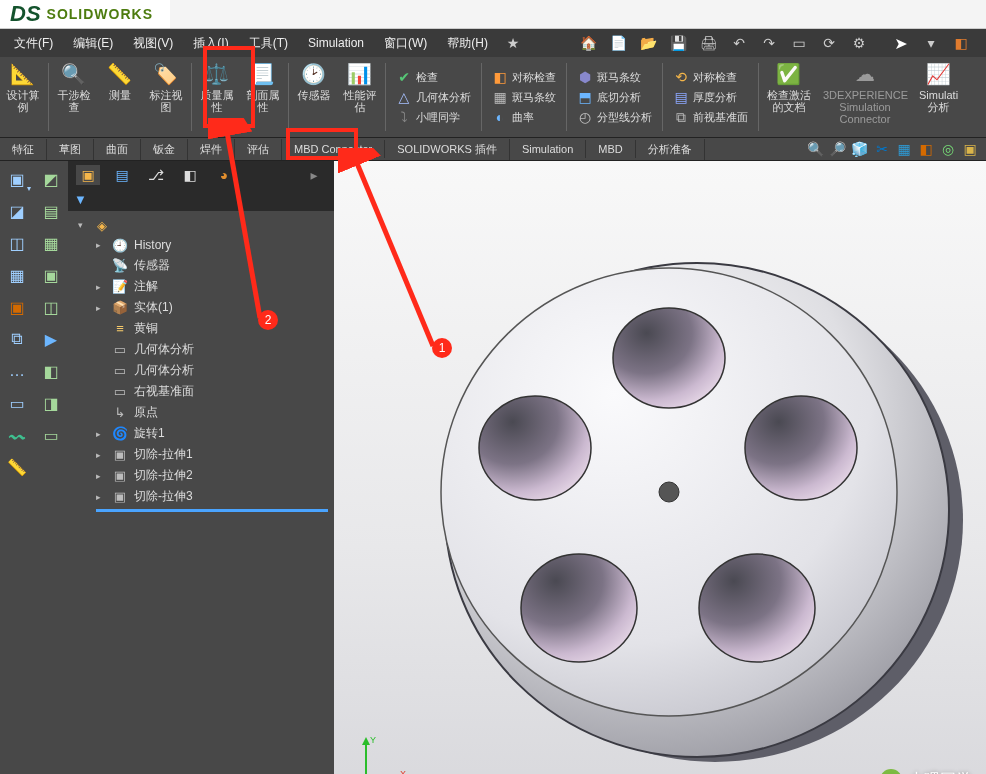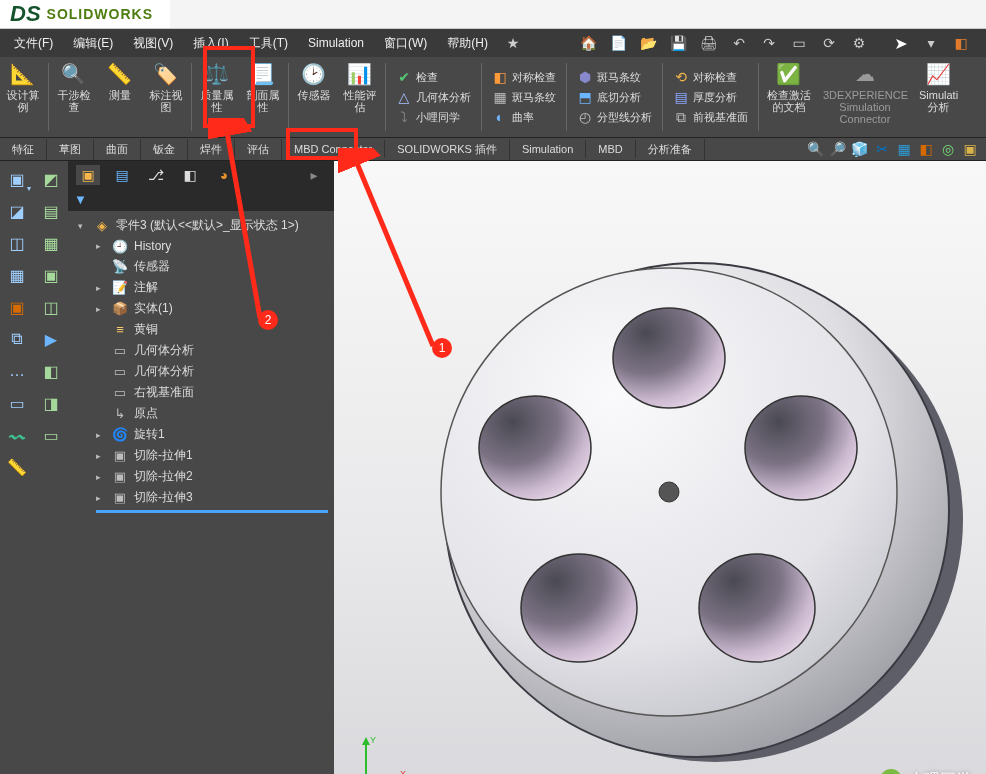--- a/index.html
+++ b/index.html
@@ -276,21 +276,20 @@
       <span style="color:#e28f2e">◕</span>
       <span style="margin-left:auto;color:#888">▸</span>
     </div>
     <div class="filter">
         <span class="t">▼</span>
       </div>
     <div class="tree">
       <div class="tn l1">
         <span class="arrow">▾</span>
         <span class="tic" style="color:#f5b64a">◈</span>
-        <span class="name">零件3  (默认&lt;&lt;默认&gt;_显示状态 1&gt;)</span>
       </div>
       <div id="tree-items">
           <div class="tn l2">
             <span class="arrow">▸</span>
             <span class="tic" style="color:#ddd">🕘</span>
             <span class="name">History</span>
           </div>
           <div class="tn l2">
             <span class="arrow"></span>
             <span class="tic" style="color:#ddd">📡</span>

